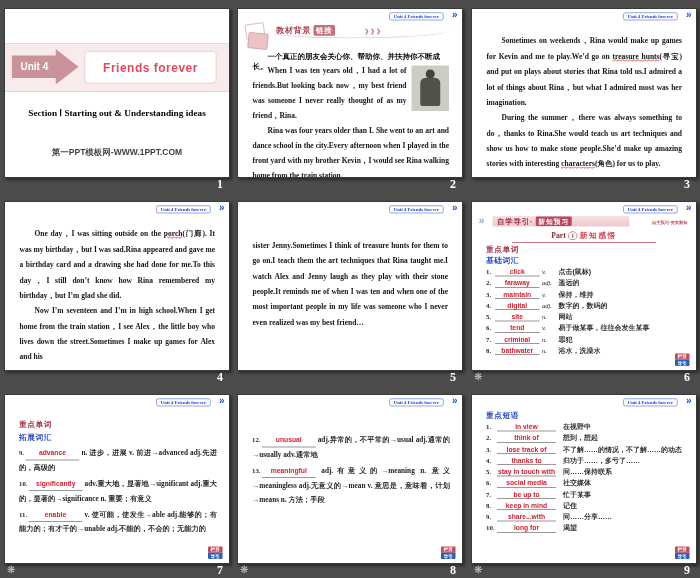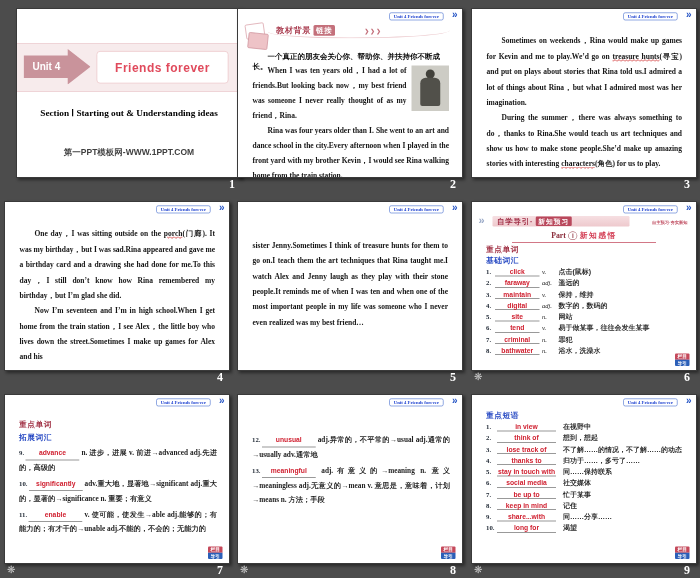--- a/index.html
+++ b/index.html
@@ -77,21 +77,21 @@
   .pmean{flex:1;font-weight:bold;font-size:28px;color:#262626;padding-left:28px;font-family:"Liberation Sans",sans-serif;}
   .cbadge{position:absolute;right:26px;bottom:16px;width:58px;text-align:center;font:bold 19px "Liberation Sans",sans-serif;color:#fff;line-height:25px;}
   .cbadge .top{background:#c5485a;border-radius:4px 4px 0 0;}
   .cbadge .bot{background:#2b5fb8;border-radius:0 0 4px 4px;}
 </style>
 </head>
 <body>
 
 <div class="canvas">
 
-  <div class="cell" style="left:12px;top:0">
+  <div class="cell" style="left:0;top:0">
     <div class="thumb">
       <div class="inner">
         <div class="band"></div>
         <div class="arrow">
           <span>Unit 4</span>
         </div>
         <div class="titlebox">
           <span class="title">Friends forever</span>
         </div>
         <div class="sectionline">Section Ⅰ  Starting out &amp; Understanding ideas</div>

